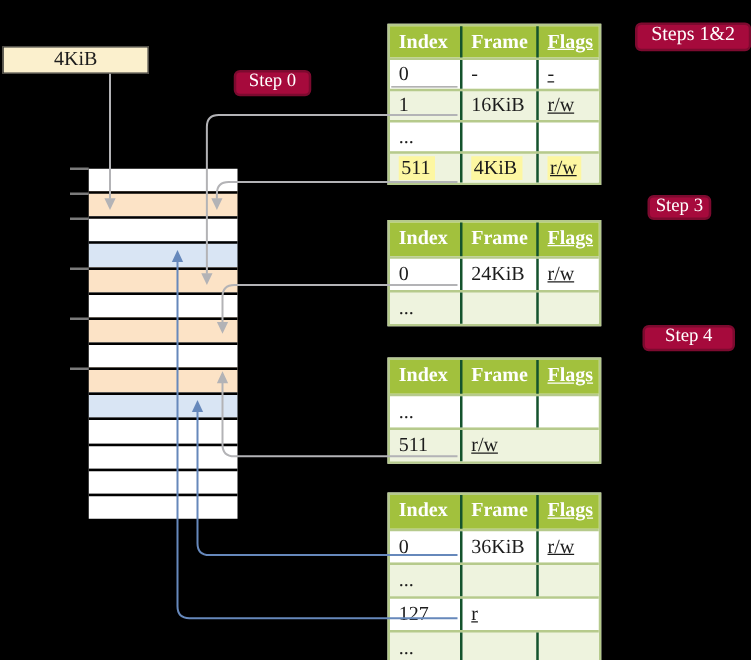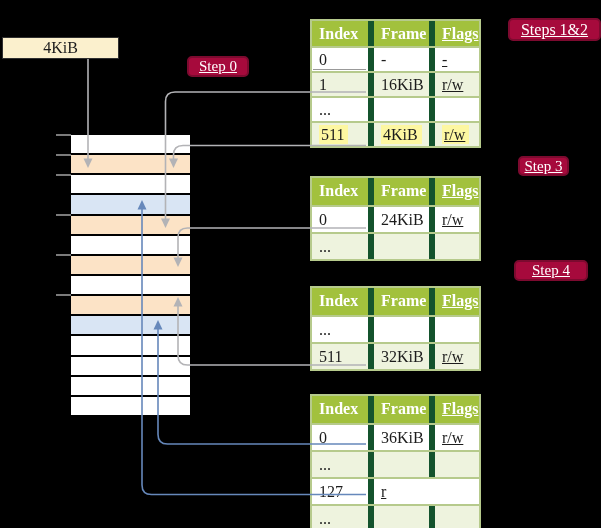--- a/index.html
+++ b/index.html
@@ -13,22 +13,22 @@
   .psize-box{
     position:absolute;left:2px;top:37px;width:117px;height:22px;
     background:var(--cream);border:1px solid #2f2f2f;box-sizing:border-box;
     display:flex;align-items:center;justify-content:center;
     font-size:16px;
   }
   
   .badge{
     position:absolute;background:var(--badge-red);color:#fff;
     border:2px solid var(--badge-border);border-radius:5px;box-sizing:border-box;
-    display:flex;align-items:center;justify-content:center;
-    font-size:15px;line-height:1;white-space:nowrap;text-decoration:underline;
+    display:flex;align-items:flex-start;justify-content:center;
+    font-size:15px;line-height:1;white-space:nowrap;
   }
   .badge.b-step0 {left:187px;top:40px;width:62px;height:21px;margin-top:16px;}
   .badge.b-steps12{left:508px;top:18px;width:93px;height:23px;font-size:16px;}
   .badge.b-step3 {left:518px;top:156px;width:51px;height:20px;}
   .badge.b-step4 {left:514px;top:260px;width:74px;height:21px;}
   
   .stack{
     position:absolute;left:71px;top:135px;width:119px;height:280px;
     display:flex;flex-direction:column;box-sizing:border-box;
   }
@@ -40,21 +40,21 @@
     position:absolute;left:310px;width:171px;
     border:2px solid var(--sage);box-sizing:border-box;background:#fff;
     font-size:16px;
   }
   .trow{display:flex;height:23px;border-top:2px solid var(--sage);box-sizing:content-box;}
   .t2 .trow,.t3 .trow,.t4 .trow{height:25px;}
   .trow.thead{height:25px;border-top:none;background:var(--header-green);color:#fff;font-weight:bold;}
   .t2 .trow.thead,.t3 .trow.thead,.t4 .trow.thead{height:27px;}
   .trow.shade{background:var(--light-green);}
   .tcell{
-    box-sizing:border-box;border-left:6px solid #14532d;position:relative;
+    box-sizing:border-box;border-left:2px solid #14532d;position:relative;
     padding:1px 0 0 7px;display:block;overflow:hidden;white-space:nowrap;
     line-height:21px;
   }
   .thead .tcell{line-height:23px;}
   .t2 .tcell,.t3 .tcell,.t4 .tcell{line-height:23px;}
   .tcell:first-child{border-left:none;}
   .c-index{width:56px;}
   .c-frame{width:61px;}
   .c-flags{flex:1;text-decoration:underline;}
   .hl{background:var(--yellow-highlight);padding:1px 4px 1px 2px;}
@@ -164,21 +164,20 @@
       <div class="tcell c-frame">Frame</div>
       <div class="tcell c-flags">Flags</div>
     </div>
     <div class="trow">
       <div class="tcell c-index"><span>...</span></div>
       <div class="tcell c-frame"></div>
       <div class="tcell c-flags"></div>
     </div>
     <div class="trow shade">
       <div class="tcell c-index"><span>511</span></div>
-      <div class="tcell c-frame"><span>32KiB</span></div>
       <div class="tcell c-flags"><span>r/w</span></div>
     </div>
   </div>
 <div class="ptable t4">
     <div class="trow thead">
       <div class="tcell c-index">Index</div>
       <div class="tcell c-frame">Frame</div>
       <div class="tcell c-flags">Flags</div>
     </div>
     <div class="trow">

